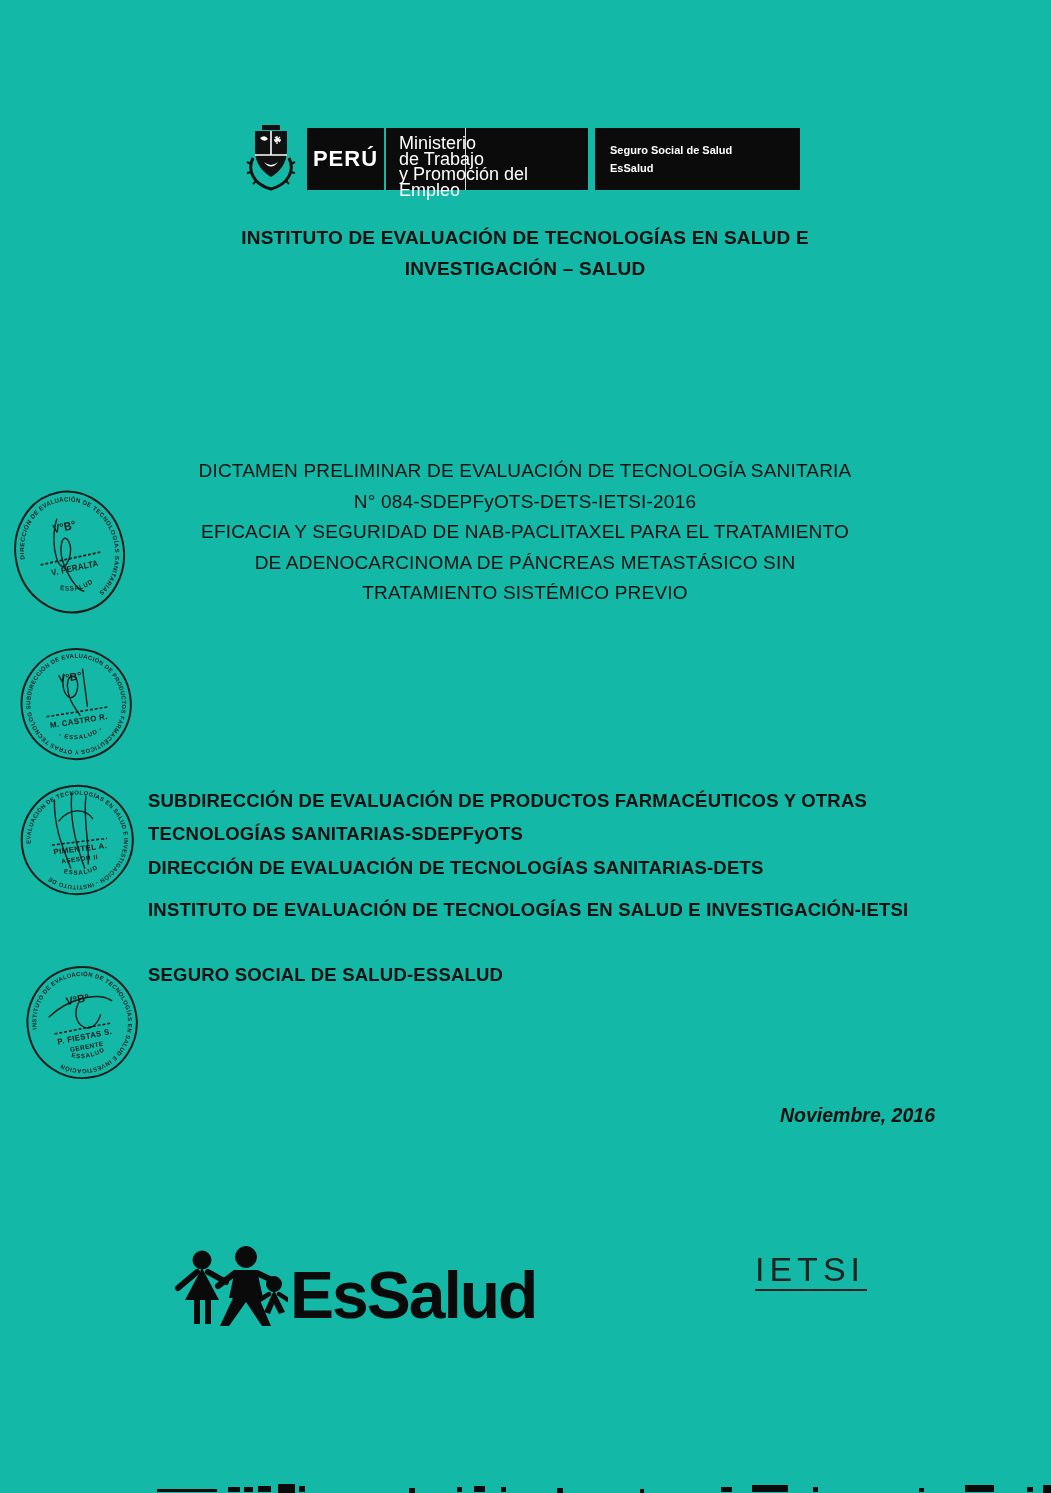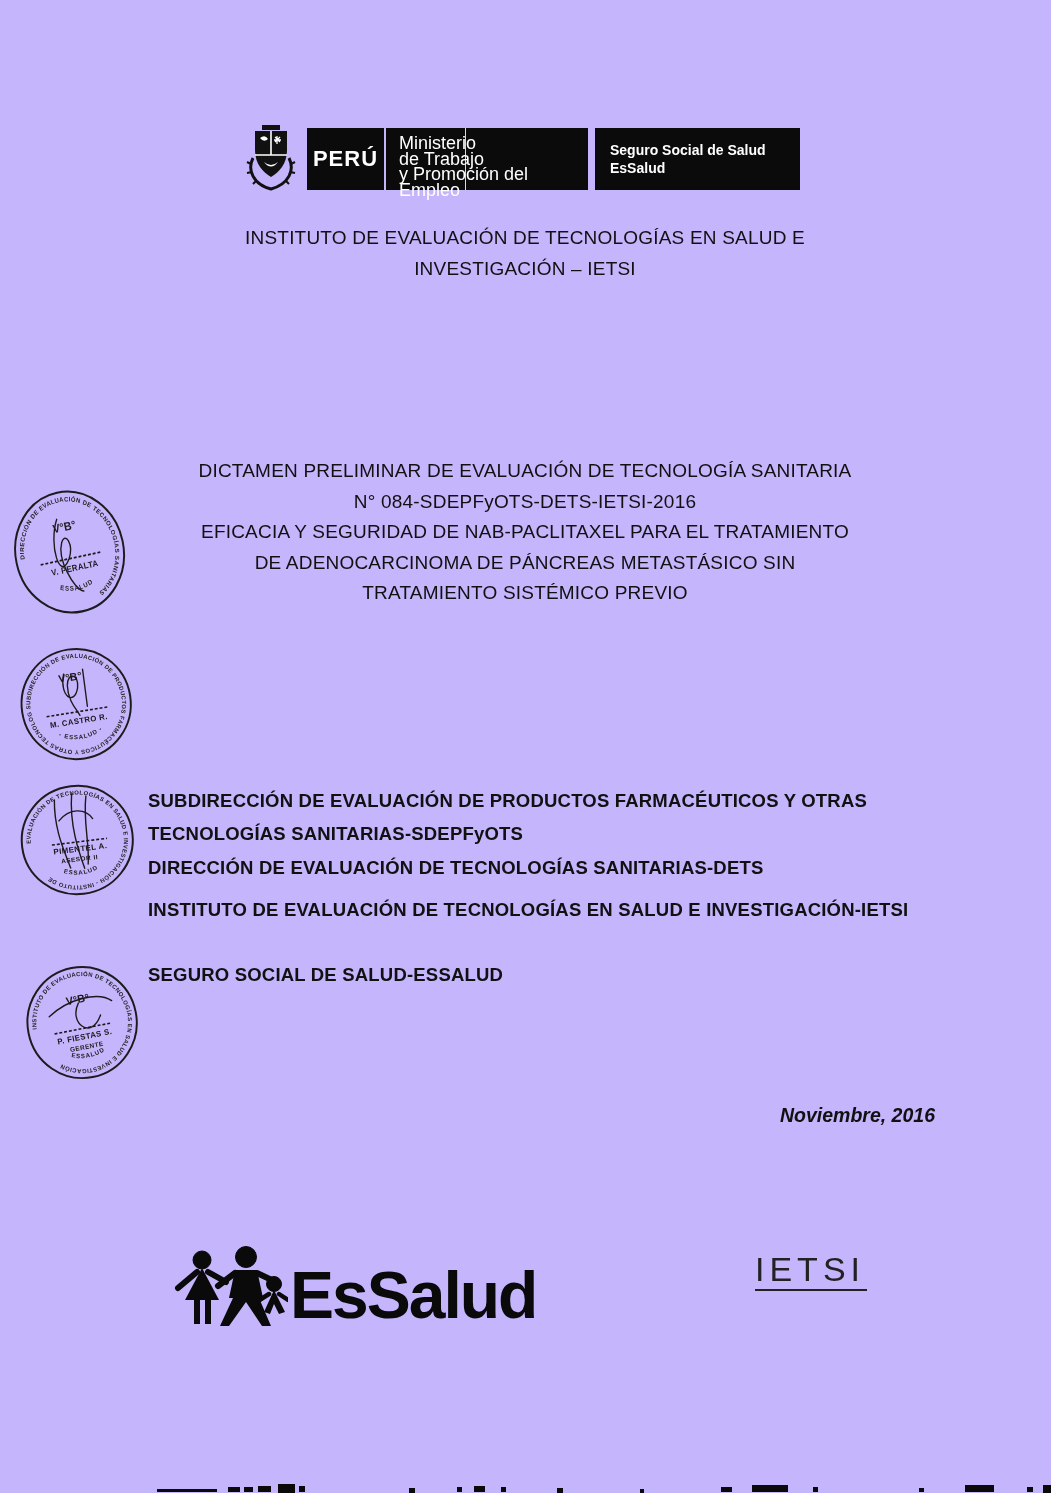--- a/index.html
+++ b/index.html
@@ -1,33 +1,33 @@
 <!DOCTYPE html>
 <html><head>
 <meta charset="utf-8">
 <style>
   html,body { margin:0; padding:0; background:#ffffff; }
   .page {
-    position:relative; width:1051px; height:1493px; background:#c4b5fd;
+    position:relative; width:1051px; height:1493px; background:#14b8a6;
     font-family:"Liberation Sans", sans-serif; color:#111; overflow:hidden;
   }
   
   .coat { position:absolute; left:244px; top:124px; width:54px; height:68px; }
   .hbox { position:absolute; background:#0b0b0b; color:#fff; box-sizing:border-box; }
   .peru-box { left:307px; top:128px; width:77px; height:62px;
     display:flex; align-items:center; justify-content:center;
     font-size:22px; font-weight:bold; letter-spacing:1px; }
   .ministry-box { left:386px; top:128px; width:202px; height:62px;
     font-size:18px; line-height:15.5px; padding:8px 0 0 13px; }
   .ministry-box .vline { position:absolute; left:79px; top:0; width:1px; height:62px; background:#fff; opacity:.85; }
   .insurer-box { left:595px; top:128px; width:205px; height:62px;
-    font-size:14px; font-weight:bold; line-height:18px; padding:13px 0 0 15px; }
+    font-size:11px; font-weight:bold; line-height:18px; padding:13px 0 0 15px; }
   
   .inst-title { position:absolute; left:85px; top:222px; width:880px;
-    text-align:center; font-size:19px; font-weight:normal; line-height:31px; letter-spacing:.2px; }
+    text-align:center; font-size:19px; font-weight:bold; line-height:31px; letter-spacing:.2px; }
   .doc-title { position:absolute; left:85px; top:456px; width:880px;
     text-align:center; font-size:19px; font-weight:normal; line-height:30.5px; letter-spacing:.2px; }
   
   .section { position:absolute; left:148px; width:812px;
     font-size:18.5px; font-weight:bold; line-height:33px; letter-spacing:.2px; }
   .sec-1 { top:784px; }
   .sec-2 { top:851px; }
   .sec-3 { top:893px; }
   .sec-4 { top:958px; }
   
@@ -85,21 +85,21 @@
     <div>y Promoción del Empleo</div>
   </div>
 
   <div class="hbox insurer-box">
     <div>Seguro Social de Salud</div>
     <div>EsSalud</div>
   </div>
 
   <div class="inst-title">
     <div>INSTITUTO DE EVALUACIÓN DE TECNOLOGÍAS EN SALUD E</div>
-    <div>INVESTIGACIÓN – IETSI</div>
+    <div>INVESTIGACIÓN – SALUD</div>
   </div>
 
   <div class="doc-title">
     <div>DICTAMEN PRELIMINAR DE EVALUACIÓN DE TECNOLOGÍA SANITARIA</div>
     <div>N° 084-SDEPFyOTS-DETS-IETSI-2016</div>
     <div>EFICACIA Y SEGURIDAD DE NAB-PACLITAXEL PARA EL TRATAMIENTO</div>
     <div>DE ADENOCARCINOMA DE PÁNCREAS METASTÁSICO SIN</div>
     <div>TRATAMIENTO SISTÉMICO PREVIO</div>
   </div>
 

